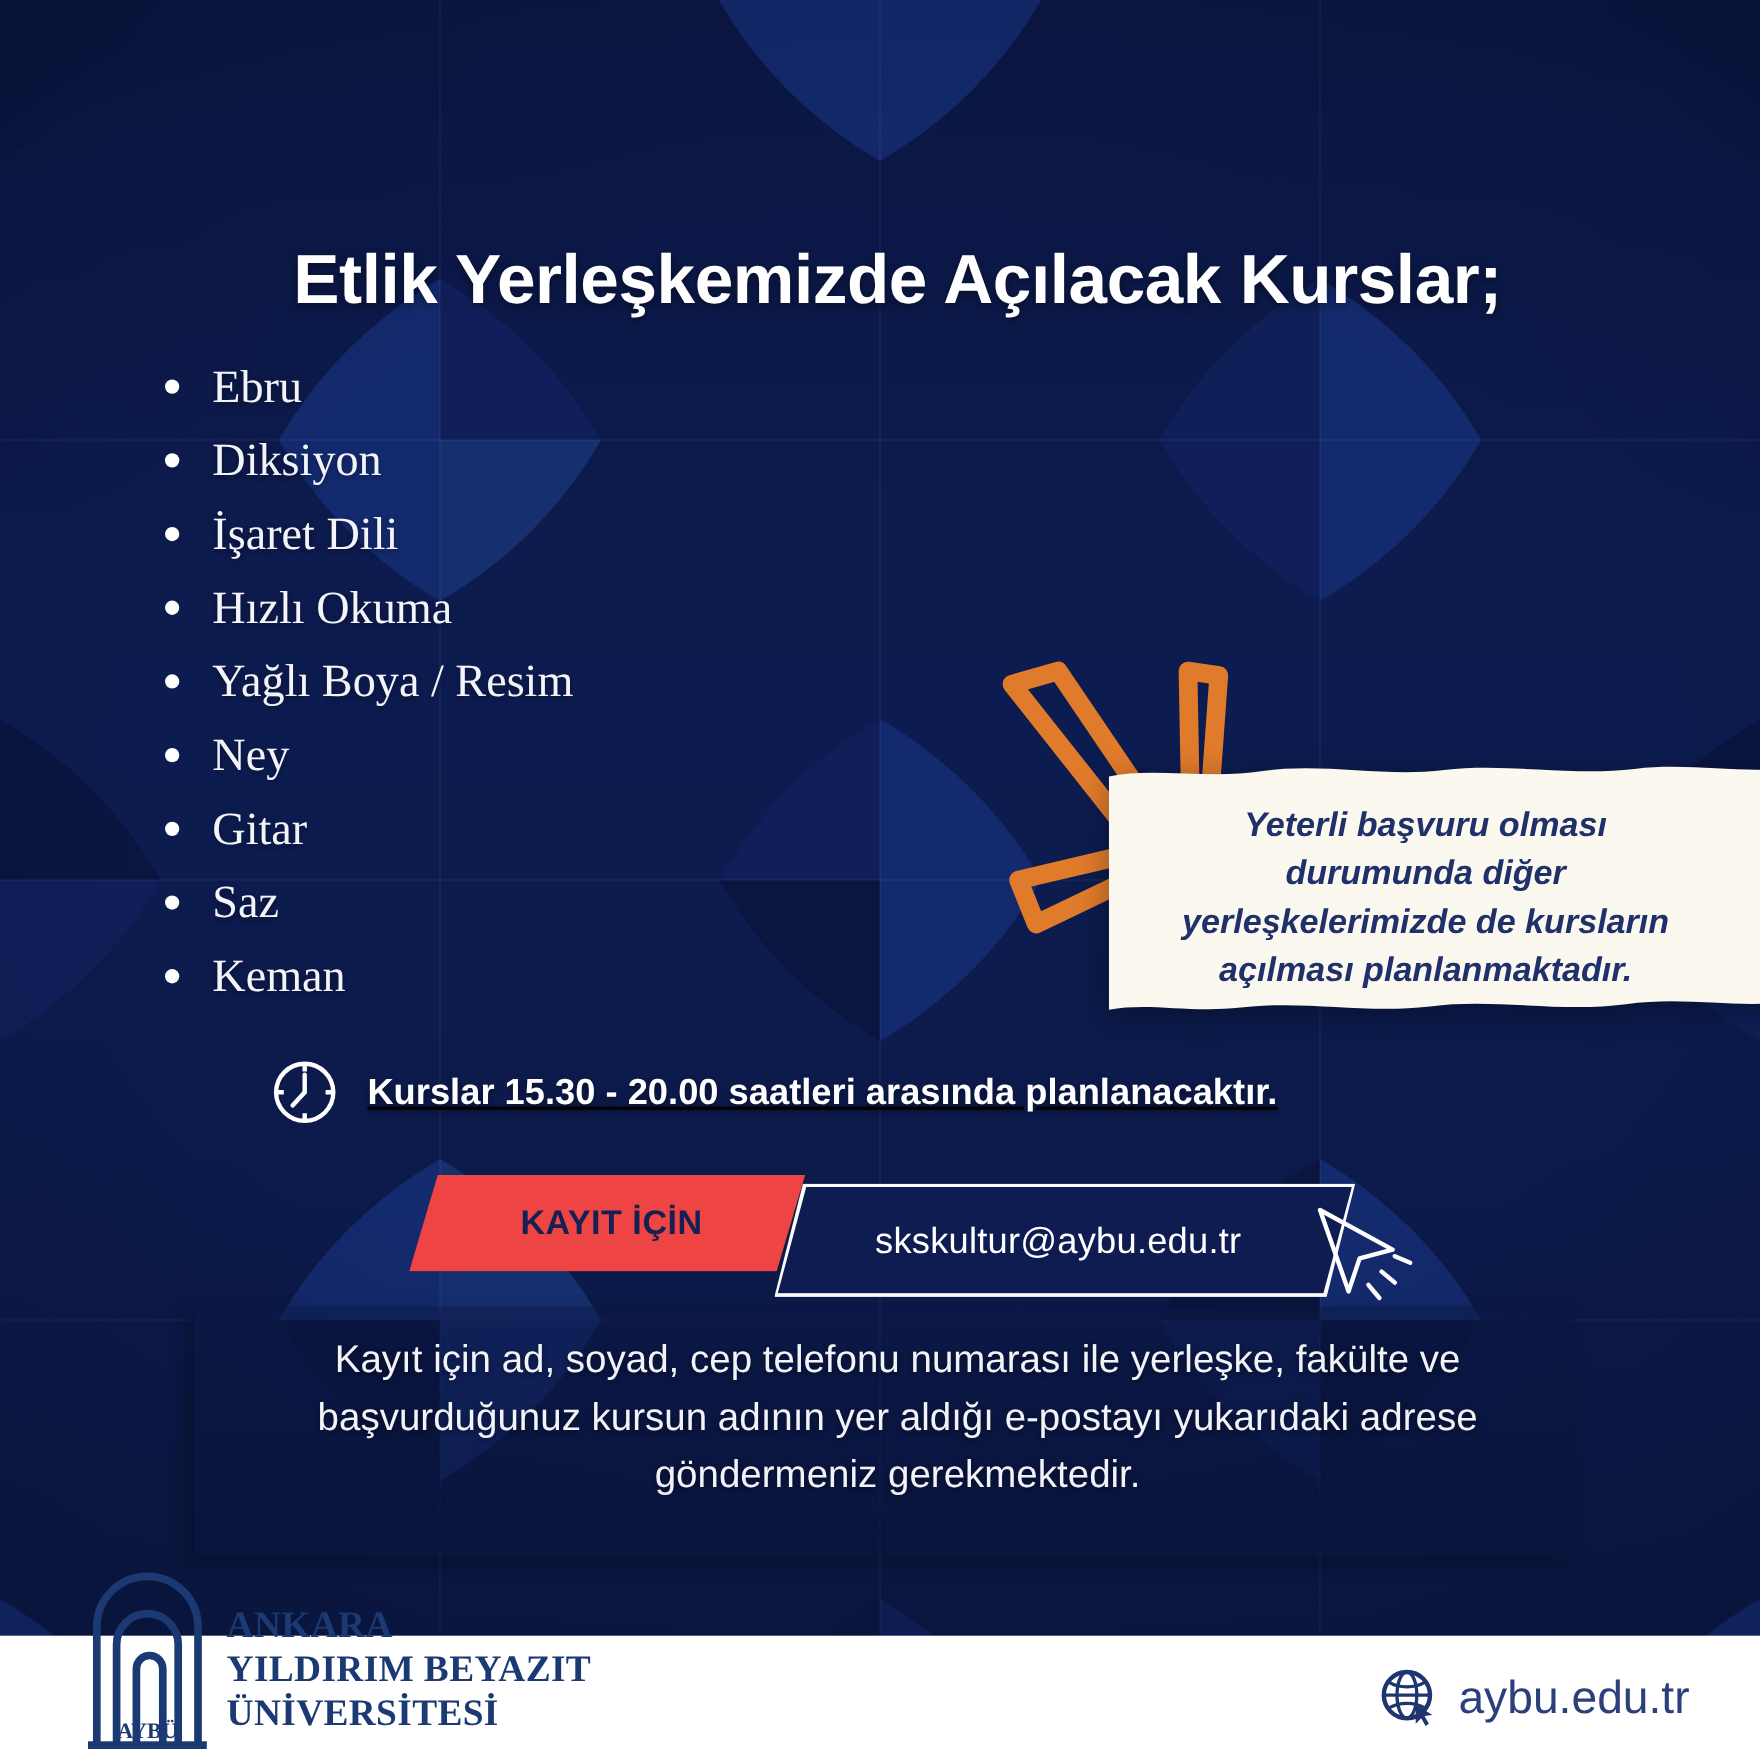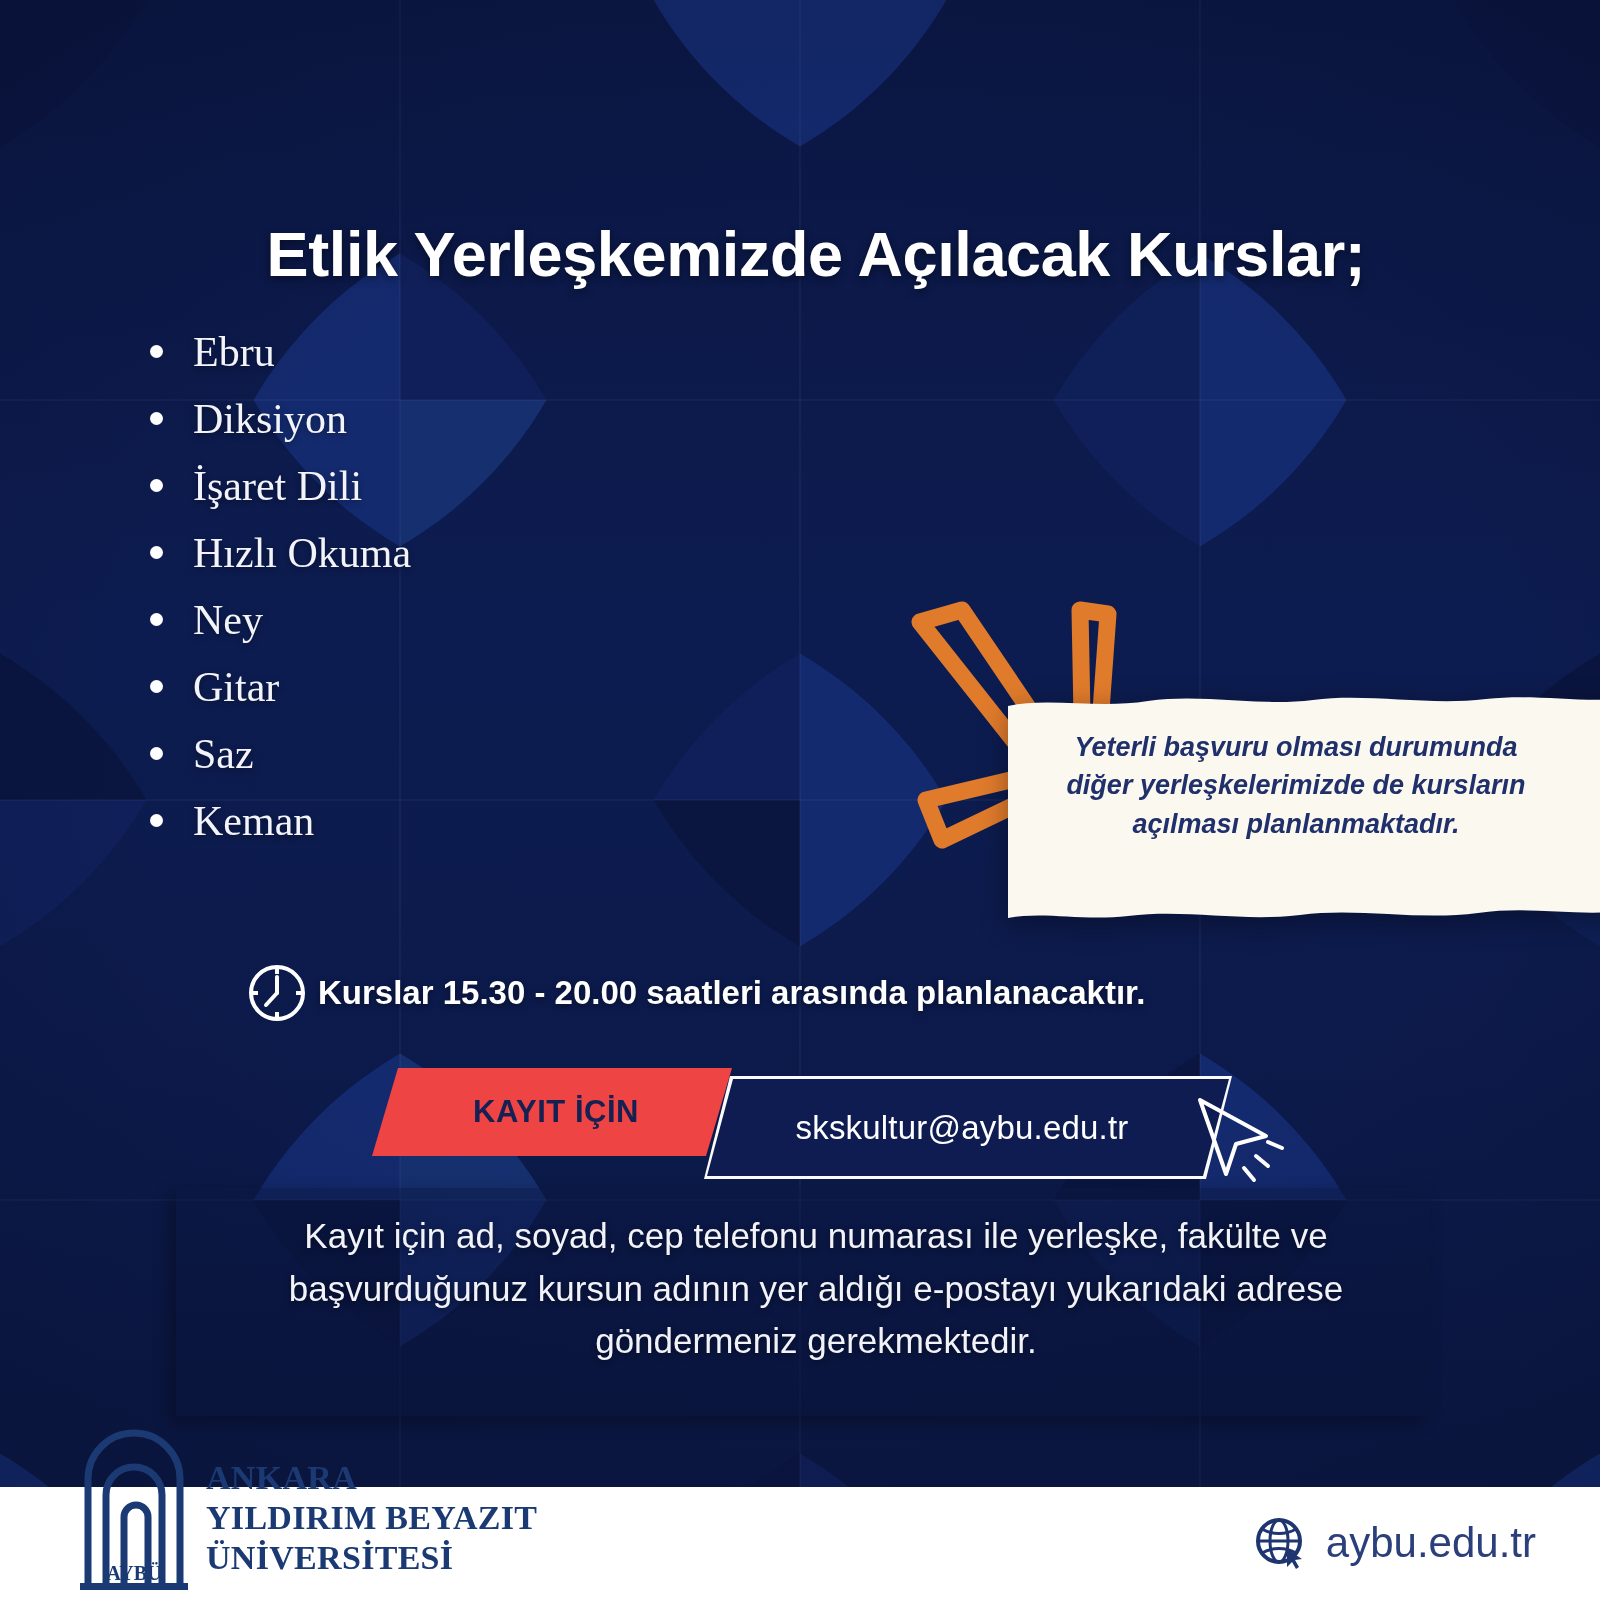--- a/index.html
+++ b/index.html
@@ -96,34 +96,34 @@
     position:absolute;left:1008px;top:690px;width:620px;height:232px;
   }
   .note-card{
     position:absolute;inset:0;
     filter:drop-shadow(0 6px 14px rgba(0,0,0,.35));
   }
   .note-card svg{display:block;width:100%;height:100%;}
   .note-text{
     position:absolute;left:48px;top:38px;width:480px;
     color:#20306b;
-    font-size:27px;
+    font-size:31px;
     font-weight:700;
     font-style:italic;
     line-height:1.42;
     text-align:center;
   }
 
   .marks{position:absolute;left:900px;top:588px;width:260px;height:280px;}
   .marks svg{display:block;}
 
   
   .clock-row{
     position:absolute;left:246px;top:962px;
-    display:flex;align-items:center;gap:10px;
+    display:flex;align-items:center;gap:26px;text-decoration:underline;
   }
   .clock-icon{width:62px;height:62px;flex:none;}
   .clock-text{
     color:#ffffff;font-size:33px;font-weight:700;white-space:nowrap;
     text-shadow:0 2px 6px rgba(0,0,0,.4);
   }
 
   
   .reg-banner{
     position:absolute;left:372px;top:1068px;width:860px;height:88px;
@@ -289,20 +289,24 @@
         <span class="bullet"></span>
         <span>Diksiyon</span>
       </li>
       <li class="course-item">
         <span class="bullet"></span>
         <span>İşaret Dili</span>
       </li>
       <li class="course-item">
         <span class="bullet"></span>
         <span>Hızlı Okuma</span>
+      </li>
+      <li class="course-item">
+        <span class="bullet"></span>
+        <span>Yağlı Boya / Resim</span>
       </li>
       <li class="course-item">
         <span class="bullet"></span>
         <span>Ney</span>
       </li>
       <li class="course-item">
         <span class="bullet"></span>
         <span>Gitar</span>
       </li>
       <li class="course-item">

